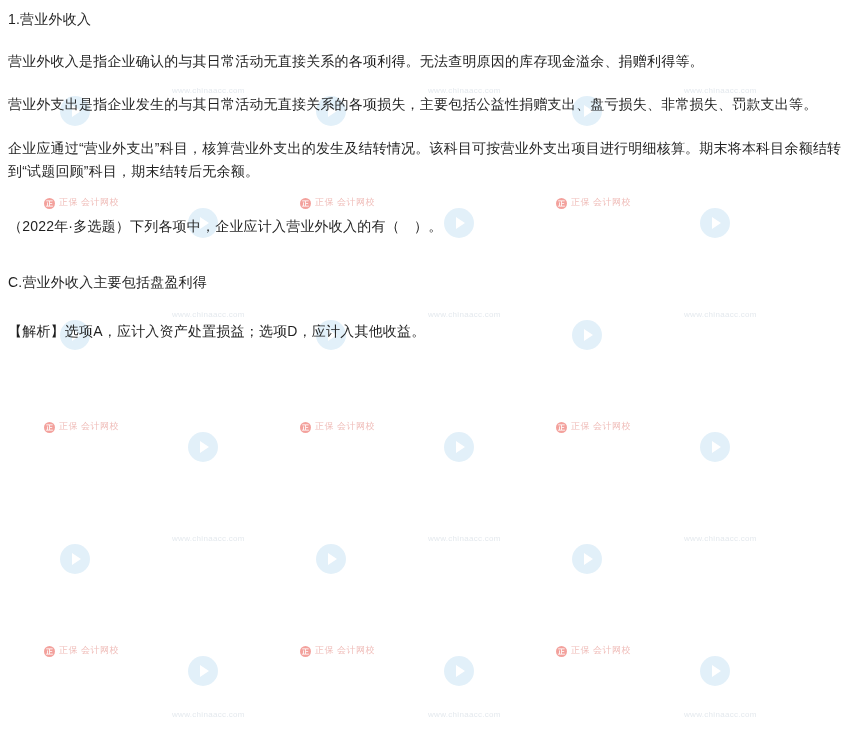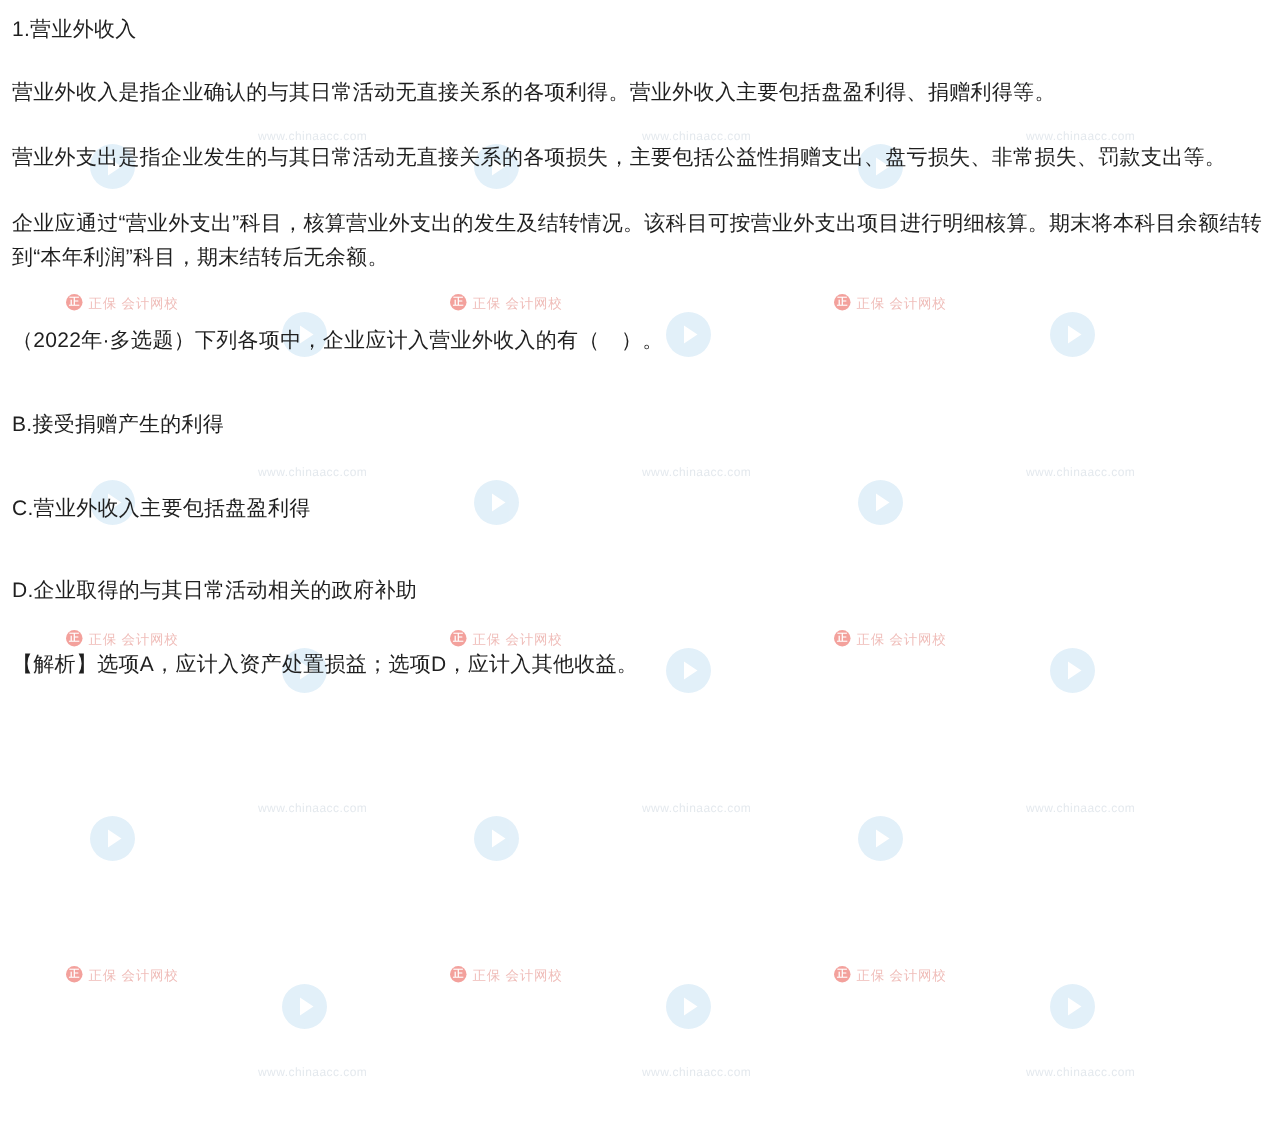--- a/index.html
+++ b/index.html
@@ -20,21 +20,21 @@
   
   #watermarks {
     position: absolute;
     inset: 0;
     pointer-events: none;
     z-index: 5;
   }
   .wm {
     position: absolute;
     display: flex;
-    align-items: flex-start;
+    align-items: flex-end;
     gap: 4px;
     opacity: 0.5;
     white-space: nowrap;
   }
   .wm .wm-logo {
     width: 11px;
     height: 11px;
     border-radius: 50%;
     background: #e8453c;
     color: #fff;
@@ -190,21 +190,19 @@
     <div class="wm url-only" style="left: 428px; top: 710px;">
       <span class="wm-url">www.chinaacc.com</span>
     </div>
     <div class="wm url-only" style="left: 684px; top: 710px;">
       <span class="wm-url">www.chinaacc.com</span>
     </div>
   </div>
 
 <div id="doc">
     <p class="para heading">1.营业外收入</p>
-    <p class="para block">营业外收入是指企业确认的与其日常活动无直接关系的各项利得。营业外收入主要包括盘盈利得、捐赠利得等。</p>
+    <p class="para block">营业外收入是指企业确认的与其日常活动无直接关系的各项利得。无法查明原因的库存现金溢余、捐赠利得等。</p>
     <p class="para block">营业外支出是指企业发生的与其日常活动无直接关系的各项损失，主要包括公益性捐赠支出、盘亏损失、非常损失、罚款支出等。</p>
-    <p class="para block">企业应通过“营业外支出”科目，核算营业外支出的发生及结转情况。该科目可按营业外支出项目进行明细核算。期末将本科目余额结转到“本年利润”科目，期末结转后无余额。</p>
+    <p class="para block">企业应通过“营业外支出”科目，核算营业外支出的发生及结转情况。该科目可按营业外支出项目进行明细核算。期末将本科目余额结转到“试题回顾”科目，期末结转后无余额。</p>
     <p class="para opt">（2022年·多选题）下列各项中，企业应计入营业外收入的有（　）。</p>
-    <p class="para opt">B.接受捐赠产生的利得</p>
     <p class="para opt">C.营业外收入主要包括盘盈利得</p>
-    <p class="para opt">D.企业取得的与其日常活动相关的政府补助</p>
     <p class="para last">【解析】选项A，应计入资产处置损益；选项D，应计入其他收益。</p>
   </div>
 
 </body></html>

